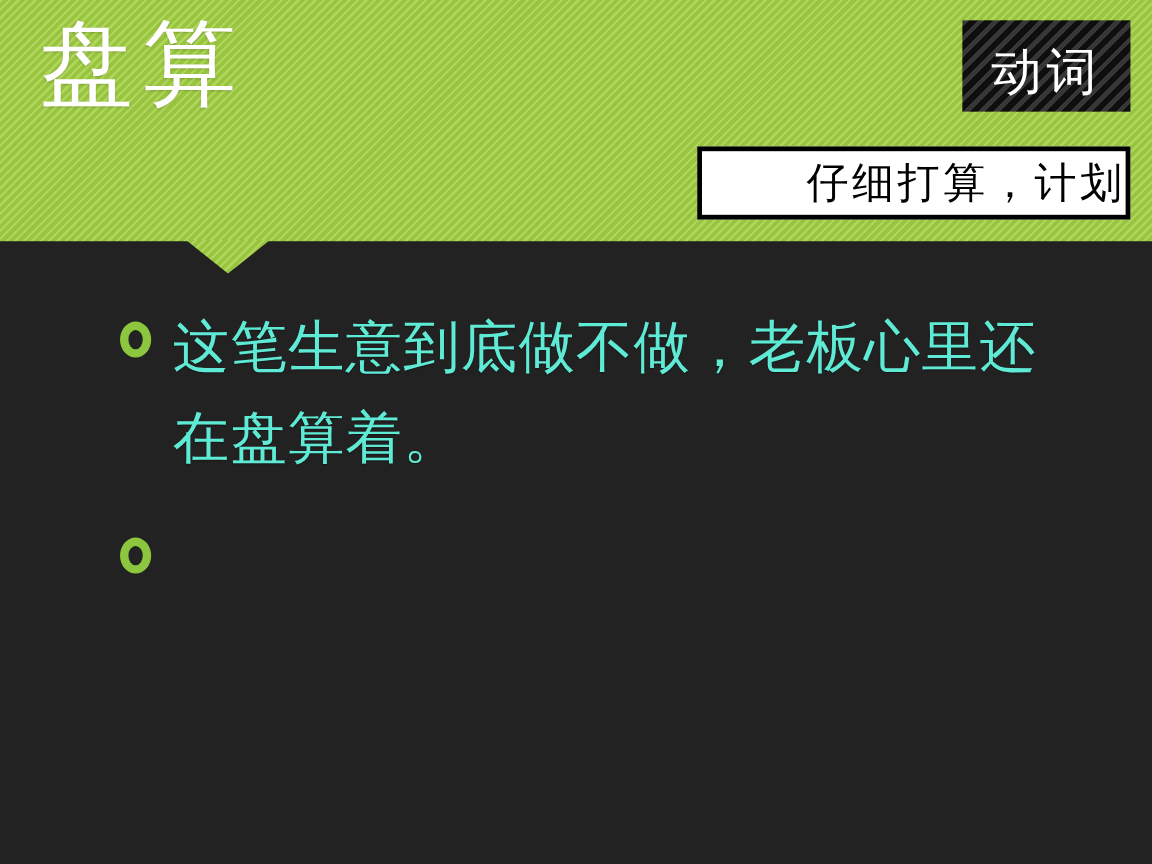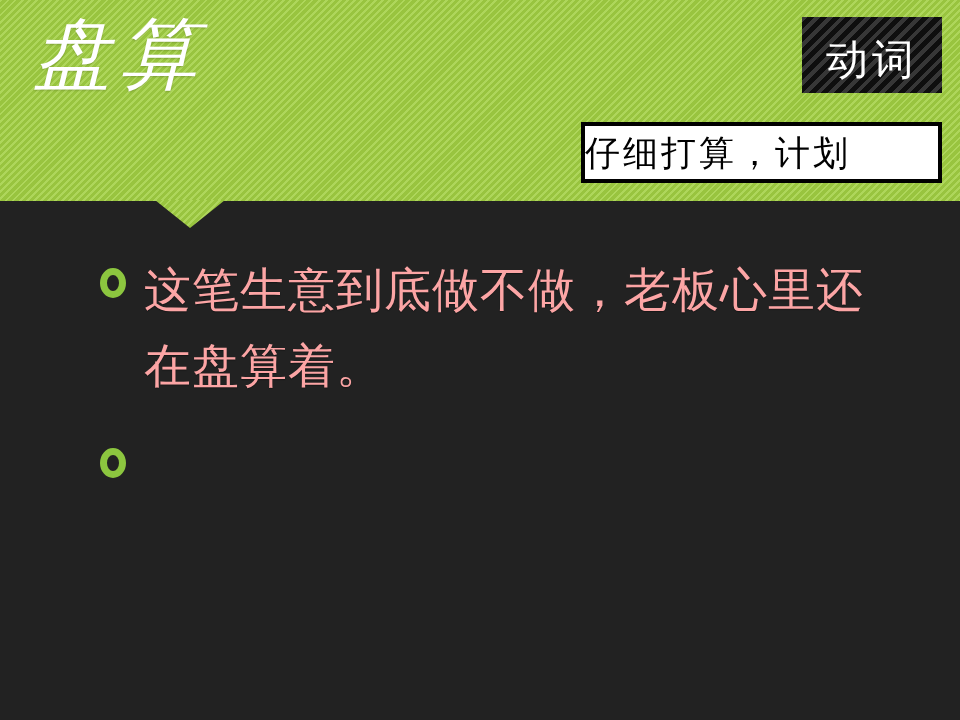--- a/index.html
+++ b/index.html
@@ -74,21 +74,20 @@
     position: absolute;
     left: 33px;
     top: 6px;
     font-size: 78px;
     line-height: 96px;
     color: #ffffff;
     letter-spacing: 8px;
     white-space: nowrap;
     font-weight: normal;
     text-shadow: 0 1px 2px rgba(0,0,0,0.18);
-    font-style: italic;
   }
 
   
   #pos-badge {
     position: absolute;
     left: 802px;
     top: 17px;
     width: 140px;
     height: 76px;
     background-color: #161616;
@@ -122,21 +121,21 @@
     position: absolute;
     left: 581px;
     top: 122px;
     width: 361px;
     height: 61px;
     background: #ffffff;
     border: 4px solid #000000;
     box-sizing: border-box;
     display: flex;
     align-items: center;
-    justify-content: flex-start;
+    justify-content: flex-end;
   }
   #definition-text {
     font-size: 35px;
     line-height: 40px;
     color: #000000;
     letter-spacing: 3px;
     white-space: nowrap;
   }
 
   
@@ -157,21 +156,21 @@
     top: 16px;
     width: 26px;
     height: 30px;
     border: 7px solid #8cc63f;
     border-radius: 50%;
     box-sizing: border-box;
   }
   .bullet-text {
     font-size: 47px;
     line-height: 76px;
-    color: #fca5a5;
+    color: #5eead4;
     letter-spacing: 1px;
     text-shadow: 0 1px 1px rgba(0,0,0,0.35);
   }
 </style>
 </head>
 <body>
 
 <div id="slide">
 
   <div id="header-banner"></div>

